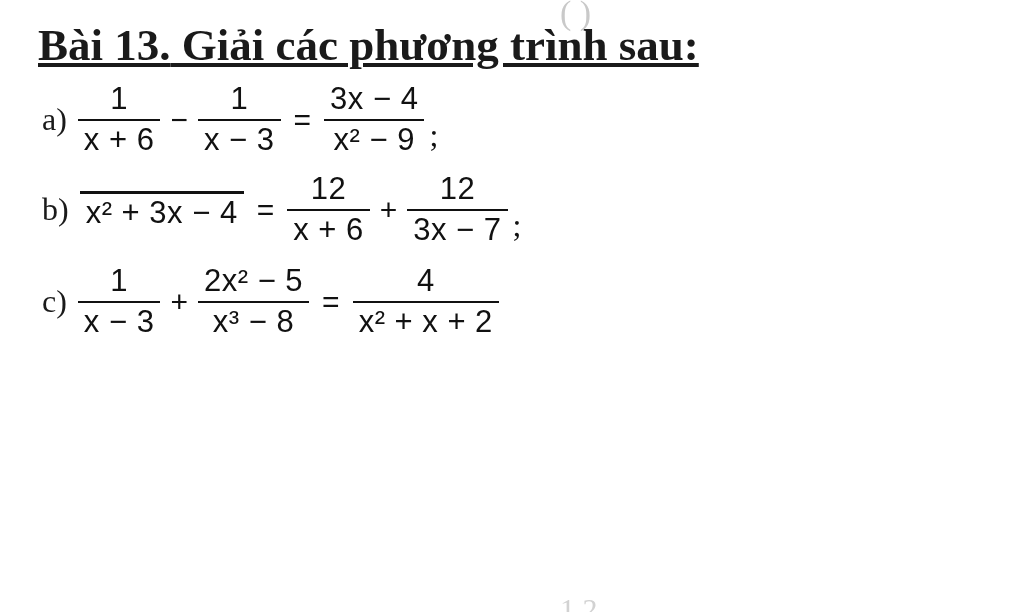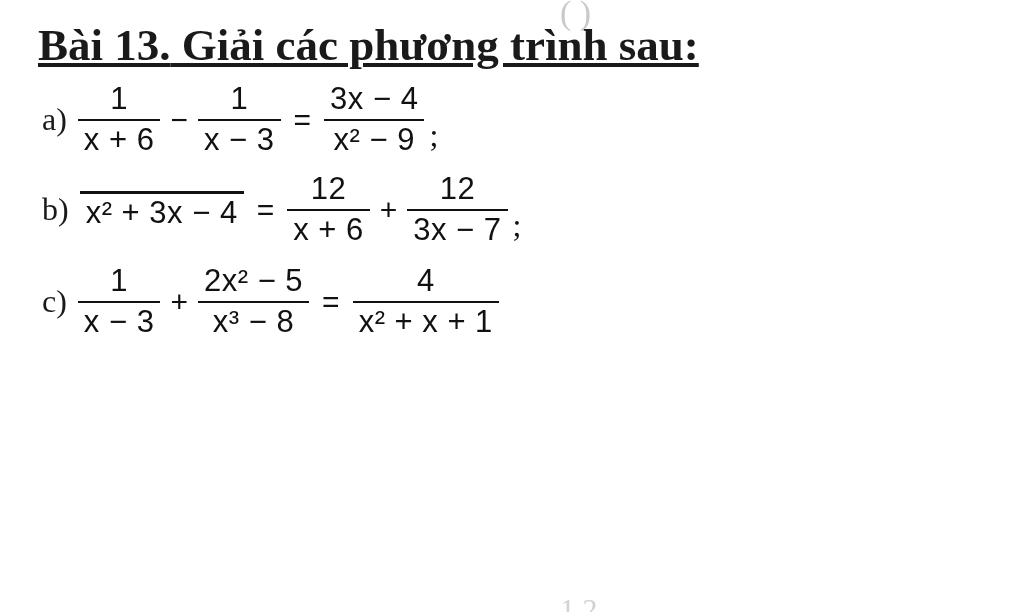--- a/index.html
+++ b/index.html
@@ -187,21 +187,21 @@
       <span class="op">+</span>
       <span class="frac">
         <span class="num">2x² − 5</span>
         <span class="bar"></span>
         <span class="den">x³ − 8</span>
       </span>
       <span class="op eq">=</span>
       <span class="frac">
         <span class="num">4</span>
         <span class="bar"></span>
-        <span class="den">x² + x + 1</span>
+        <span class="den">x² + x + 2</span>
       </span>
       <span class="semi"></span>
     </span>
   </div>
 
   <div class="scan-edge-bottom">1           2</div>
 
 </div>
 
 </body></html>

